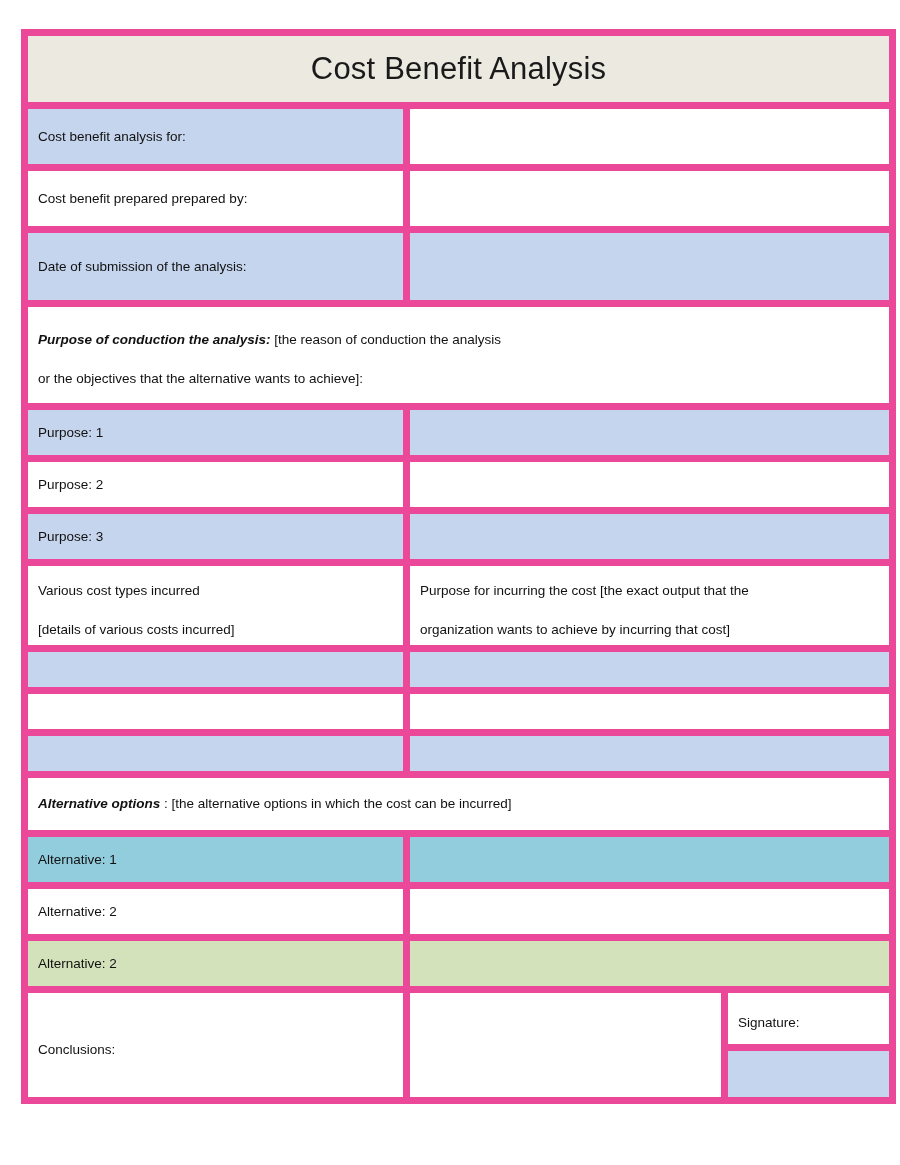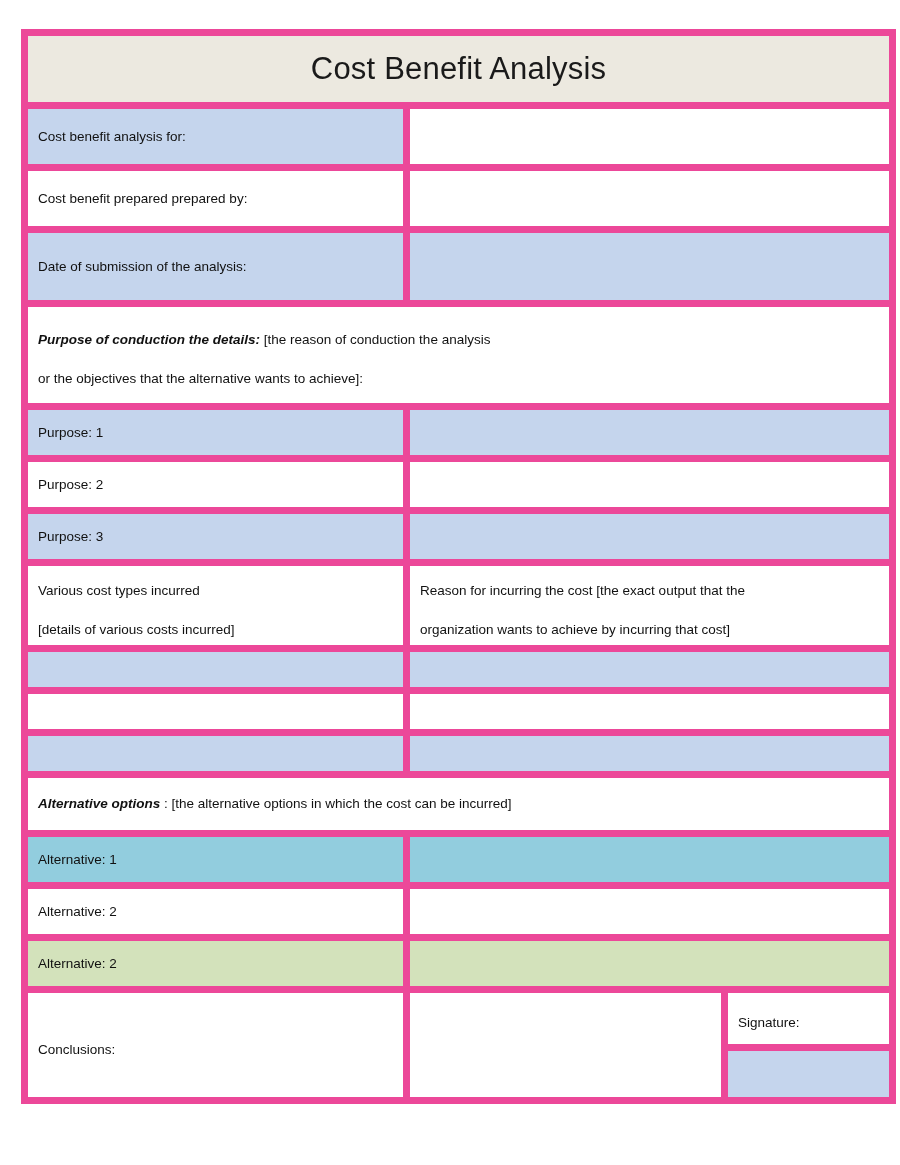--- a/index.html
+++ b/index.html
@@ -130,21 +130,21 @@
 
       <tr class="r-info" style="height:74px;">
         <td class="fill-blue">
           <span class="cell-label">Date of submission of the analysis:</span>
         </td>
         <td class="fill-blue" colspan="2"></td>
       </tr>
 
       <tr>
         <td class="r-purpose-head two-line fill-white pad-top" colspan="3">
-          <p class="first"><span class="lead">Purpose of conduction the details:</span><span> [the reason of conduction the analysis</span></p>
+          <p class="first"><span class="lead">Purpose of conduction the analysis:</span><span> [the reason of conduction the analysis</span></p>
           <p class="indent-line">or the objectives that the alternative wants to achieve]:</p>
         </td>
       </tr>
 
       <tr class="r-purpose">
         <td class="fill-blue" style="width:368px;">
           <span class="cell-label">Purpose: 1</span>
         </td>
         <td class="fill-blue" colspan="2"></td>
       </tr>
@@ -162,21 +162,21 @@
         </td>
         <td class="fill-blue" colspan="2"></td>
       </tr>
 
       <tr class="r-cost">
         <td class="two-line fill-white top-align pad-top">
           <p class="first">Various cost types incurred</p>
           <p>[details of various costs incurred]</p>
         </td>
         <td class="two-line fill-white top-align pad-top" colspan="2">
-          <p class="first">Reason for incurring the cost [the exact output that the</p>
+          <p class="first">Purpose for incurring the cost [the exact output that the</p>
           <p>organization wants to achieve by incurring that cost]</p>
         </td>
       </tr>
 
       <tr class="r-blank">
         <td class="fill-blue"></td>
         <td class="fill-blue" colspan="2"></td>
       </tr>
       <tr class="r-blank">
         <td class="fill-white"></td>

